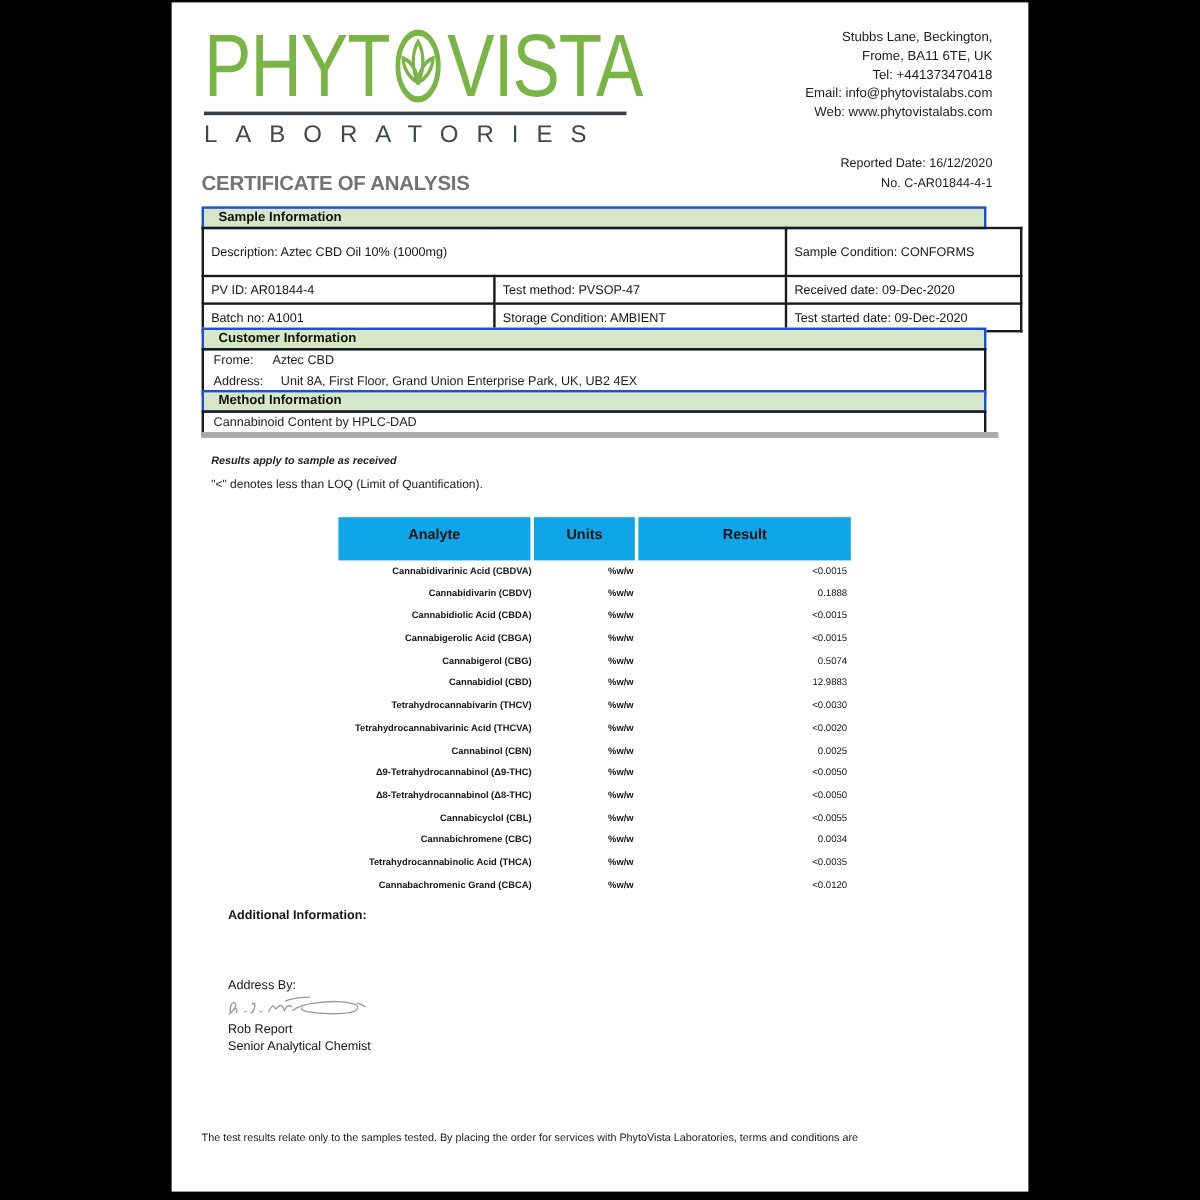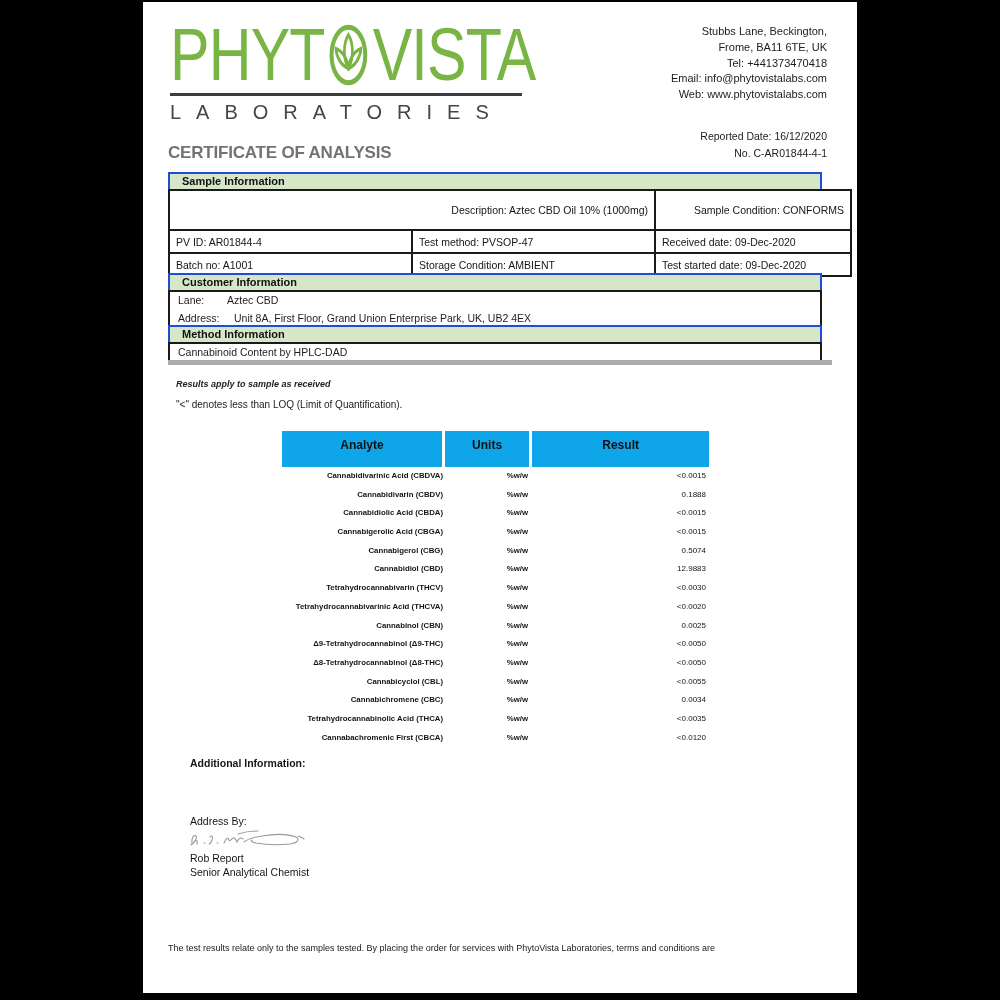--- a/index.html
+++ b/index.html
@@ -18,21 +18,21 @@
   .contact{position:absolute;right:30px;top:22px;text-align:right;font-size:11px;line-height:15.8px;color:#1c1c1c;}
   .report-meta{position:absolute;right:30px;top:126px;text-align:right;font-size:10.5px;line-height:17px;color:#1c1c1c;}
   .coa-title{position:absolute;left:25px;top:141px;width:580px;text-align:left;font-size:17px;font-weight:bold;letter-spacing:-0.2px;color:#737373;}
 
   
   .sect{position:absolute;left:25px;width:654px;}
   .band{background:#d6e7c8;border:2px solid #1d4ed8;font-weight:bold;font-size:11px;line-height:13px;padding:1px 0 1px 12px;color:#111;}
   table.grid{border-collapse:collapse;width:654px;table-layout:fixed;margin-top:-2px;}
   table.grid td{border:2px solid #1a1a1a;font-size:10.5px;padding:2px 6px;vertical-align:middle;color:#161616;}
   td.top{vertical-align:top;padding-top:4px;}
-  .h38{height:34px;text-align:right;}.h22{height:17px;}
+  .h38{height:34px;}.h22{height:17px;}
   .custbox{border:2px solid #1a1a1a;margin-top:-2px;height:32px;font-size:10.5px;padding:2px 8px;}
   .custline{display:flex;gap:0;}
   .custline .lbl{min-width:49px;}
   .custline.addr{margin-top:6px;}
   .custline.addr .lbl{min-width:56px;}
   .methbox{border:2px solid #1a1a1a;margin-top:-2px;height:14px;font-size:10.5px;padding:2px 8px;}
   .thick-rule{position:absolute;left:25px;top:358px;width:664px;height:5px;background:#ababab;}
 
   .note1{position:absolute;left:33px;top:377px;font-size:9px;font-weight:bold;font-style:italic;color:#222;}
   .note2{position:absolute;left:33px;top:397px;font-size:10px;color:#222;}
@@ -107,21 +107,21 @@
         <td class="h22">Test started date: 09-Dec-2020</td>
       </tr>
     </tbody>
       </table>
   </div>
 
   <div class="sect" style="top:271px;">
     <div class="band">Customer Information</div>
     <div class="custbox">
       <div class="custline">
-        <span class="lbl">Lane:</span>
+        <span class="lbl">Frome:</span>
         <span>Aztec CBD</span>
       </div>
       <div class="custline addr">
         <span class="lbl">Address:</span>
         <span>Unit 8A, First Floor, Grand Union Enterprise Park, UK, UB2 4EX</span>
       </div>
     </div>
   </div>
 
   <div class="sect" style="top:323px;">
@@ -219,21 +219,21 @@
       <div class="rc-result">0.0034</div>
     </div>
 
     <div class="res-row">
       <div class="rc-analyte">Tetrahydrocannabinolic Acid (THCA)</div>
       <div class="rc-units">%w/w</div>
       <div class="rc-result">&lt;0.0035</div>
     </div>
 
     <div class="res-row">
-      <div class="rc-analyte">Cannabachromenic First (CBCA)</div>
+      <div class="rc-analyte">Cannabachromenic Grand (CBCA)</div>
       <div class="rc-units">%w/w</div>
       <div class="rc-result">&lt;0.0120</div>
     </div>
   </div>
   </div>
 
   <div class="add-info">Additional Information:</div>
 
   <div class="reviewed">Address By:</div>
   <svg class="sig" width="120" height="30" viewBox="0 0 120 30">

